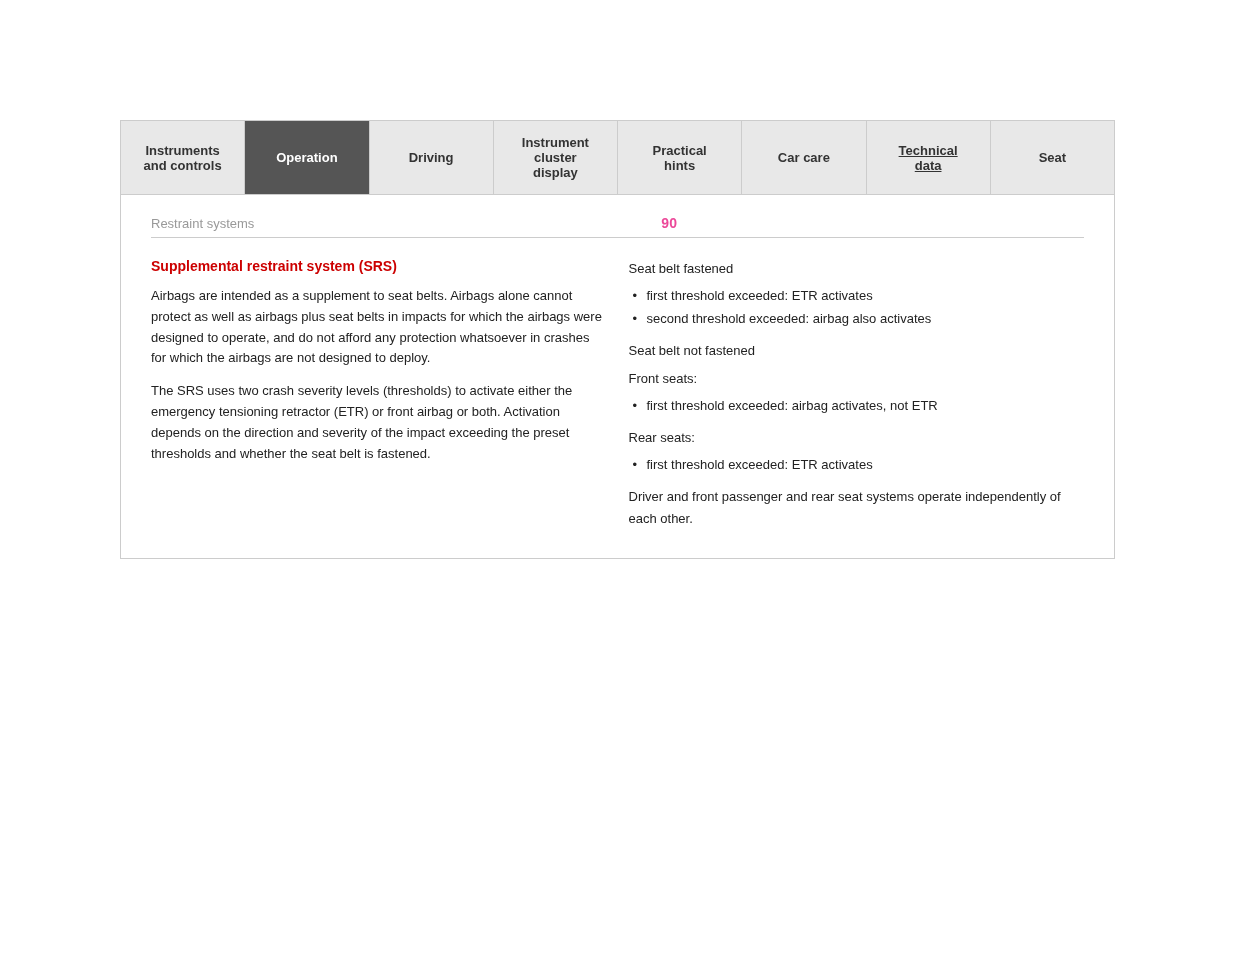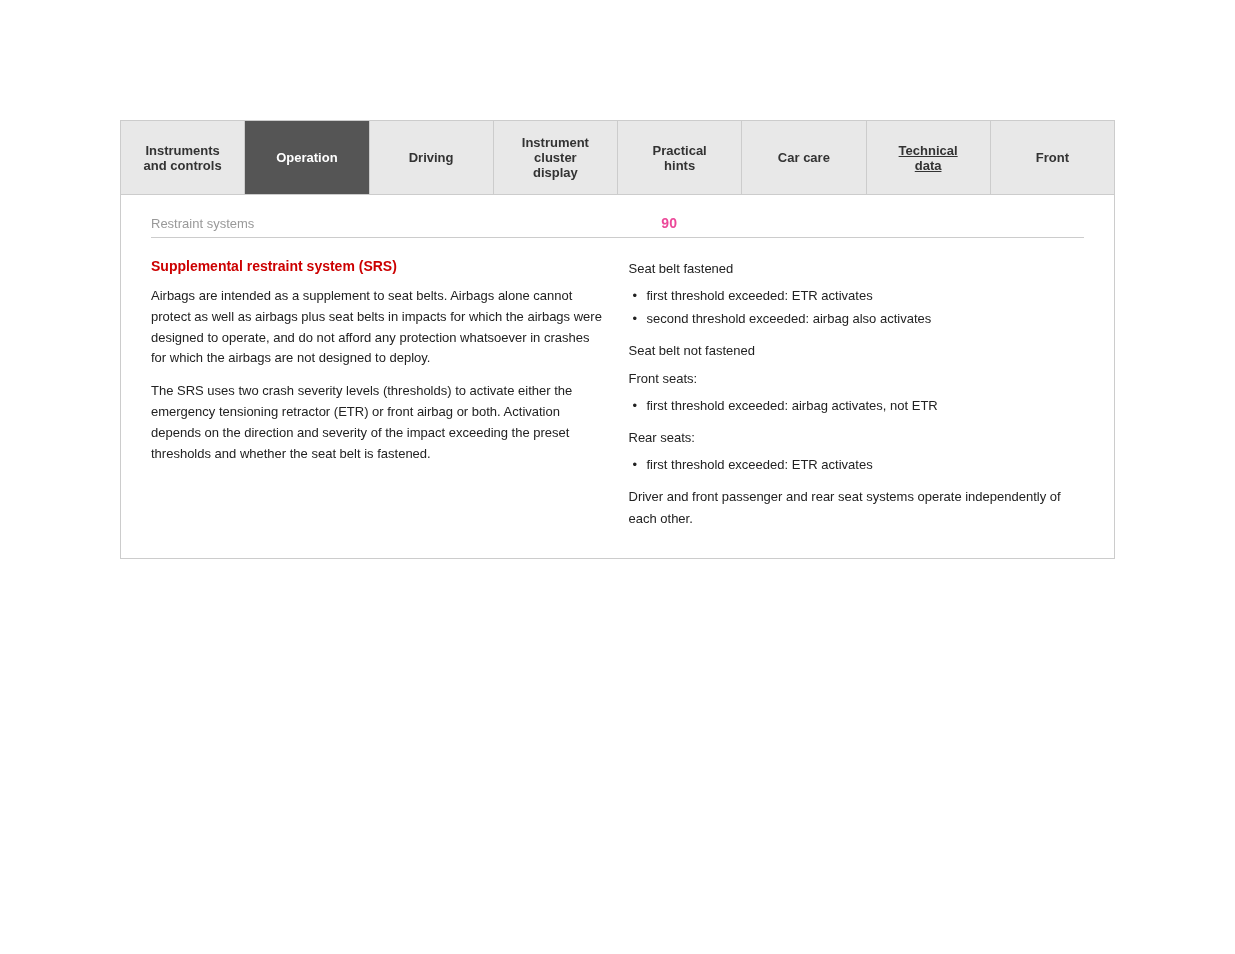--- a/index.html
+++ b/index.html
@@ -136,21 +136,21 @@
 <div class="nav-item" style="white-space: pre-line;">Instruments
 and controls</div>
     <div class="nav-item active" style="white-space: pre-line; text-align: right;">Operation</div>
     <div class="nav-item" style="white-space: pre-line;">Driving</div>
     <div class="nav-item" style="white-space: pre-line;">Instrument
 cluster display</div>
     <div class="nav-item" style="white-space: pre-line;">Practical hints</div>
     <div class="nav-item" style="white-space: pre-line;">Car care</div>
     <div class="nav-item" style="white-space: pre-line; text-decoration: underline;">Technical
 data</div>
-    <div class="nav-item" style="white-space: pre-line;">Front</div>
+    <div class="nav-item" style="white-space: pre-line;">Seat</div>
   </nav>
 
 <div class="content-area">
 
   <div class="page-header">
     <span class="section-title">Restraint systems</span>
     <span class="page-number">90</span>
   </div>
 
   <div class="two-col">

